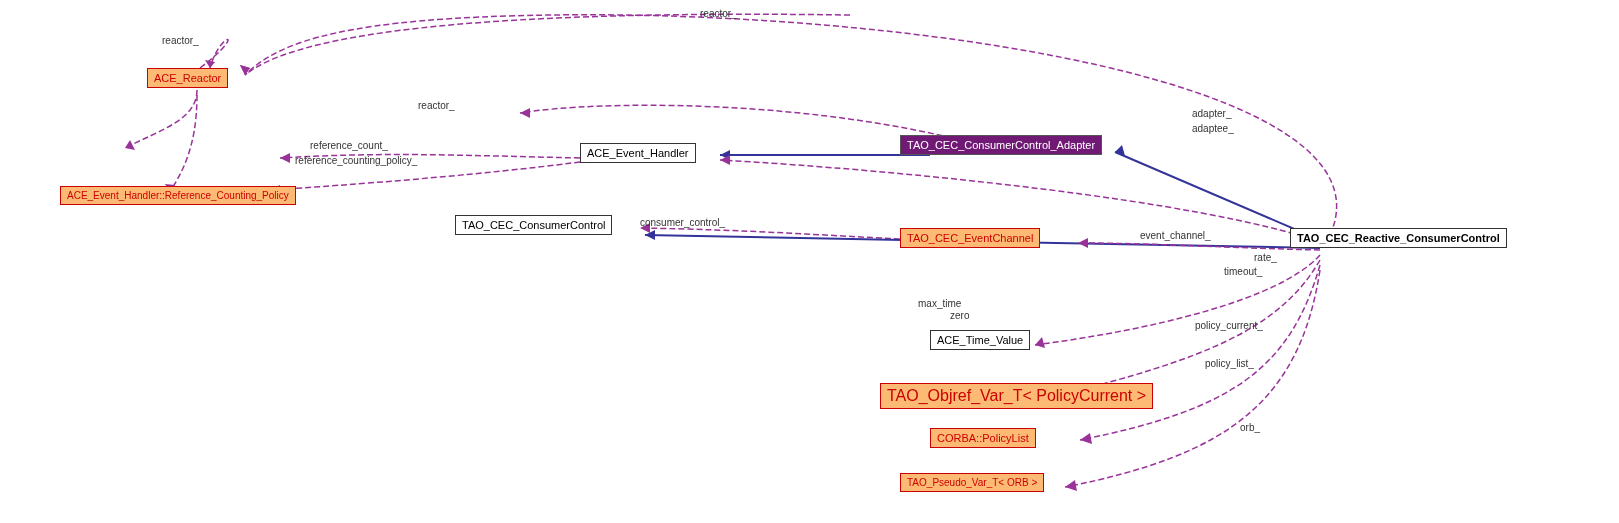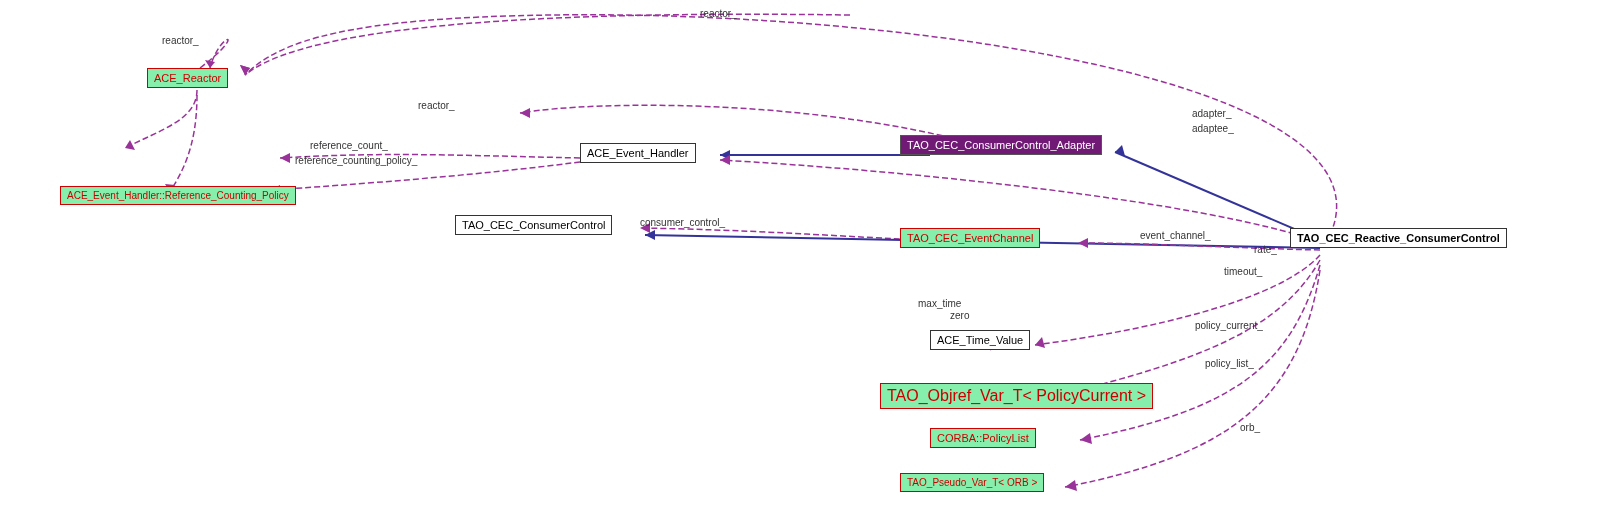--- a/index.html
+++ b/index.html
@@ -13,21 +13,21 @@
       position: relative;
     }
     .diagram-container {
       position: relative;
       width: 1619px;
       height: 523px;
     }
     .node {
       position: absolute;
       border: 1px solid #000;
-      background: #86efac;
+      background: #fdba74;
       padding: 3px 6px;
       font-size: 11px;
       white-space: nowrap;
       text-align: center;
     }
     .node-red {
       border: 1px solid #cc0000;
       color: #cc0000;
     }
     .node-dark {
@@ -120,21 +120,21 @@
 
   <span class="edge-label" style="left:162px;top:35px;">reactor_</span>
   <span class="edge-label" style="left:700px;top:8px;">reactor_</span>
   <span class="edge-label" style="left:418px;top:100px;">reactor_</span>
   <span class="edge-label" style="left:310px;top:140px;">reference_count_</span>
   <span class="edge-label" style="left:295px;top:155px;">reference_counting_policy_</span>
   <span class="edge-label" style="left:640px;top:217px;">consumer_control_</span>
   <span class="edge-label" style="left:1192px;top:108px;">adapter_</span>
   <span class="edge-label" style="left:1192px;top:123px;">adaptee_</span>
   <span class="edge-label" style="left:1140px;top:230px;">event_channel_</span>
-  <span class="edge-label" style="left:1230px;top:244px;padding-left:24px;">rate_</span>
+  <span class="edge-label" style="left:1230px;top:252px;padding-left:24px;">rate_</span>
   <span class="edge-label" style="left:1224px;top:266px;">timeout_</span>
   <span class="edge-label" style="left:918px;top:298px;">max_time</span>
   <span class="edge-label" style="left:950px;top:310px;">zero</span>
   <span class="edge-label" style="left:1195px;top:320px;">policy_current_</span>
   <span class="edge-label" style="left:1205px;top:358px;">policy_list_</span>
   <span class="edge-label" style="left:1240px;top:422px;">orb_</span>
 
   <div class="node node-red" style="left:147px; top:68px; border-color:#cc0000; color:#cc0000;">ACE_Reactor</div>
 
 

